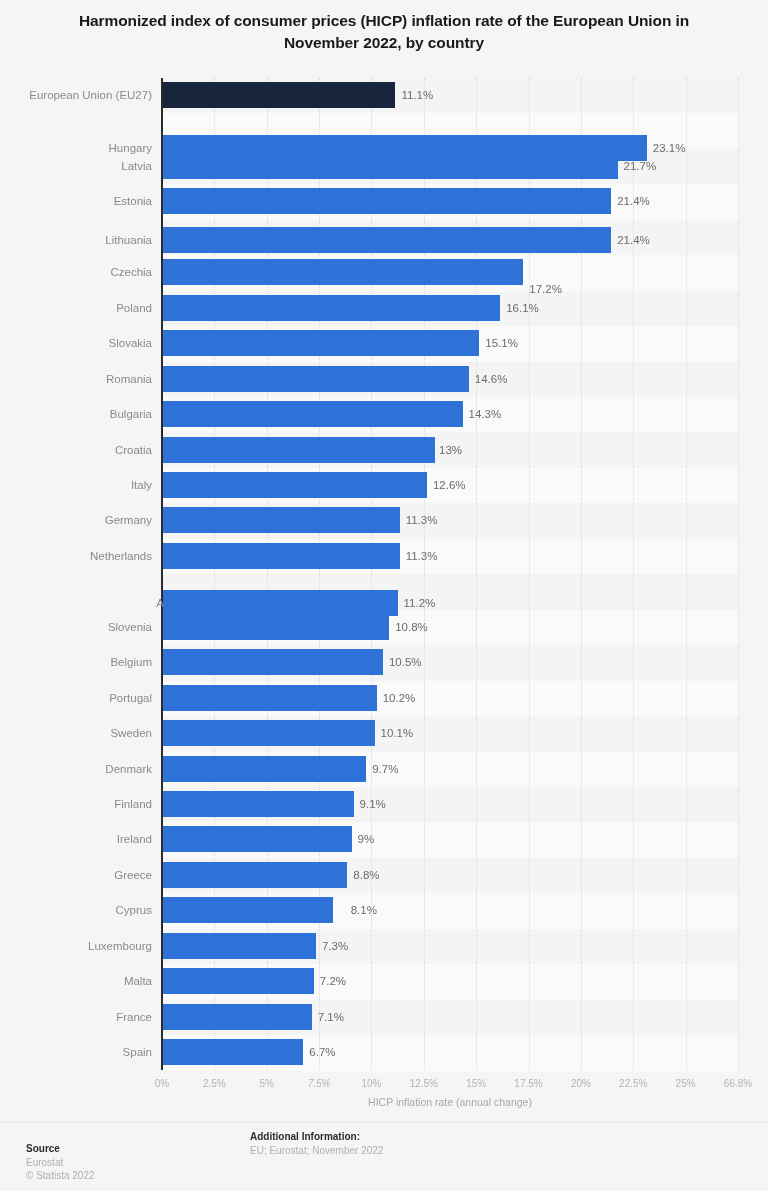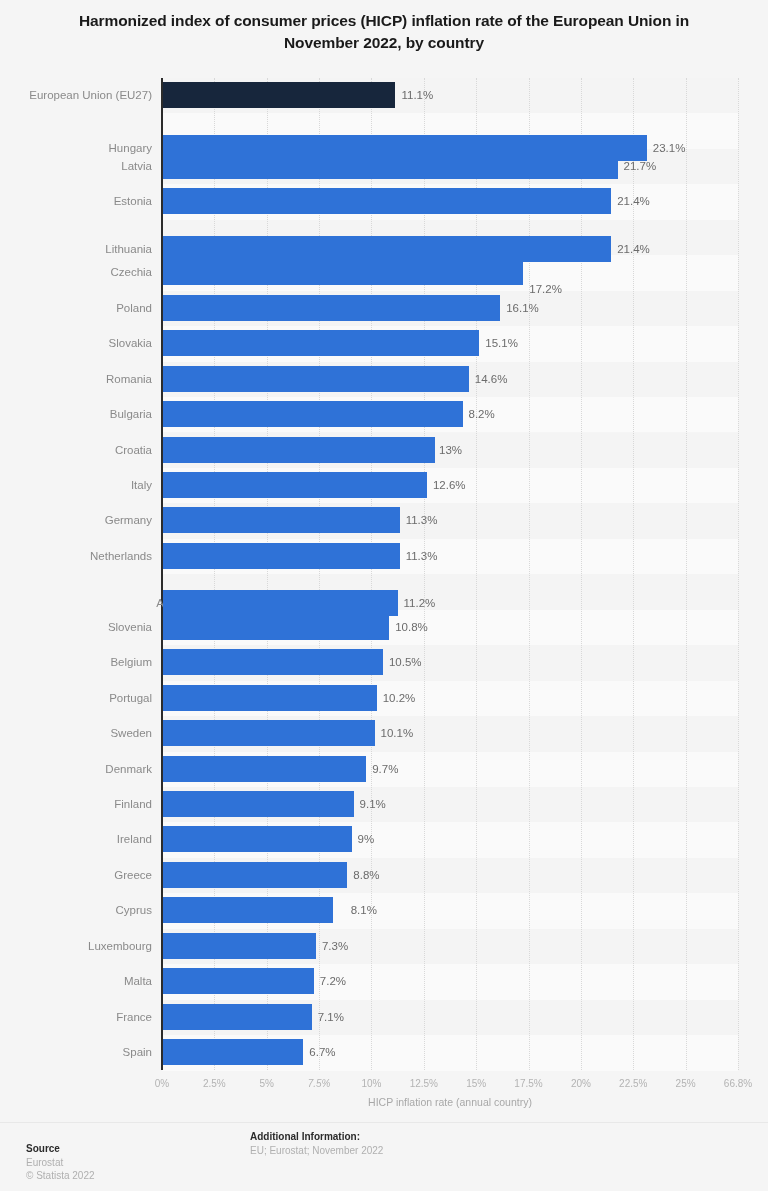--- a/index.html
+++ b/index.html
@@ -210,21 +210,21 @@
       <div class="row" style="top: 74.9px; height: 26px;">
         <div class="cat-label" style="top: 6px; line-height: 14px;">Latvia</div>
         <div class="bar" style="width: 454.516px; height: 26px; top: 0px;"></div>
         <div class="val-label" style="left: 623.516px; top: 6px; line-height: 14px;">21.7%</div>
       </div>
       <div class="row" style="top: 110.35px; height: 26px;">
         <div class="cat-label" style="top: 6px; line-height: 14px;">Estonia</div>
         <div class="bar" style="width: 448.233px; height: 26px; top: 0px;"></div>
         <div class="val-label" style="left: 617.233px; top: 6px; line-height: 14px;">21.4%</div>
       </div>
-      <div class="row" style="top: 158px; height: 24px; border-radius: 10px;">
+      <div class="row" style="top: 149px; height: 24px; border-radius: 10px;">
         <div class="cat-label" style="top: 6px; line-height: 14px;">Lithuania</div>
         <div class="bar" style="width: 448.233px; height: 26px; top: 0px;"></div>
         <div class="val-label" style="left: 617.233px; top: 6px; line-height: 14px;">21.4%</div>
       </div>
       <div class="row" style="top: 181.25px; height: 26px;">
         <div class="cat-label" style="top: 6px; line-height: 14px;">Czechia</div>
         <div class="bar" style="width: 360.262px; height: 26px; top: 0px;"></div>
         <div class="val-label" style="left: 529.262px; top: 23px; line-height: 14px;">17.2%</div>
       </div>
       <div class="row" style="top: 216.7px; height: 26px;">
@@ -238,21 +238,21 @@
         <div class="val-label" style="left: 485.276px; top: 6px; line-height: 14px;">15.1%</div>
       </div>
       <div class="row" style="top: 287.6px; height: 26px;">
         <div class="cat-label" style="top: 6px; line-height: 14px;">Romania</div>
         <div class="bar" style="width: 305.804px; height: 26px; top: 0px;"></div>
         <div class="val-label" style="left: 474.804px; top: 6px; line-height: 14px;">14.6%</div>
       </div>
       <div class="row" style="top: 323.05px; height: 26px;">
         <div class="cat-label" style="top: 6px; line-height: 14px;">Bulgaria</div>
         <div class="bar" style="width: 299.52px; height: 26px; top: 0px;"></div>
-        <div class="val-label" style="left: 468.52px; top: 6px; line-height: 14px;">8.2%</div>
+        <div class="val-label" style="left: 468.52px; top: 6px; line-height: 14px;">14.3%</div>
       </div>
       <div class="row" style="top: 358.5px; height: 26px;">
         <div class="cat-label" style="top: 6px; line-height: 14px;">Croatia</div>
         <div class="bar" style="width: 272.291px; height: 26px; top: 0px;"></div>
         <div class="val-label" style="left: 439px; top: 6px; line-height: 14px;">13%</div>
       </div>
       <div class="row" style="top: 393.95px; height: 26px;">
         <div class="cat-label" style="top: 6px; line-height: 14px;">Italy</div>
         <div class="bar" style="width: 263.913px; height: 26px; top: 0px;"></div>
         <div class="val-label" style="left: 432.913px; top: 6px; line-height: 14px;">12.6%</div>
@@ -347,21 +347,21 @@
     <div class="xticklabel" style="left: 319.091px; font-style: italic;">7.5%</div>
     <div class="xticklabel" style="left: 371.455px;">10%</div>
     <div class="xticklabel" style="left: 423.818px;">12.5%</div>
     <div class="xticklabel" style="left: 476.182px;">15%</div>
     <div class="xticklabel" style="left: 528.545px;">17.5%</div>
     <div class="xticklabel" style="left: 580.909px;">20%</div>
     <div class="xticklabel" style="left: 633.273px;">22.5%</div>
     <div class="xticklabel" style="left: 685.636px;">25%</div>
     <div class="xticklabel" style="left: 738px;">66.8%</div>
   </div>
-<div class="xaxis-title">HICP inflation rate (annual country)</div>
+<div class="xaxis-title">HICP inflation rate (annual change)</div>
 
 <div class="footer">
   <div class="f-col-a">
     <div class="f-head">Source</div>
     <div class="f-line">Eurostat</div>
     <div class="f-line">© Statista 2022</div>
   </div>
   <div class="f-col-b">
     <div class="f-head">Additional Information:</div>
     <div class="f-line">EU; Eurostat; November 2022</div>

